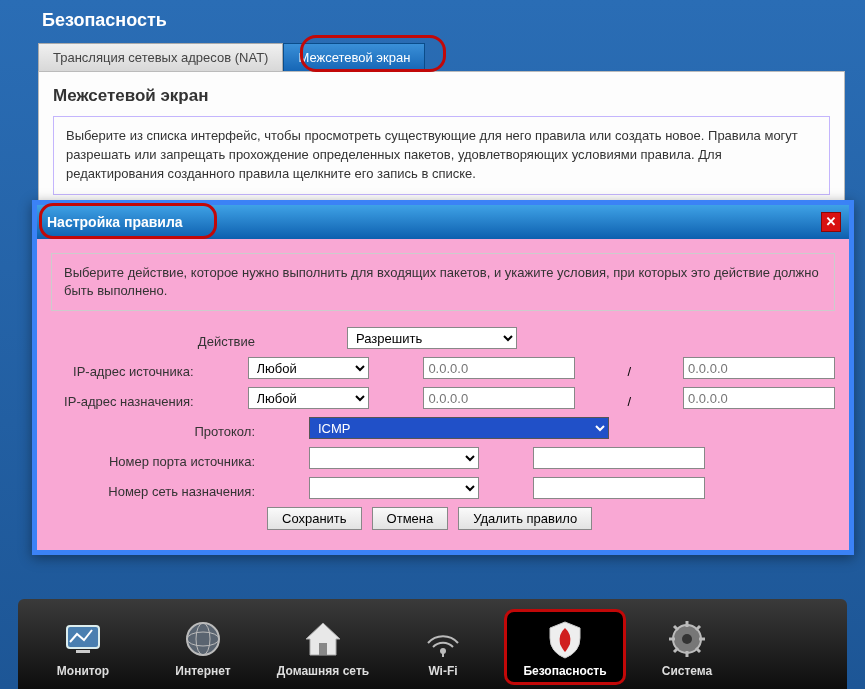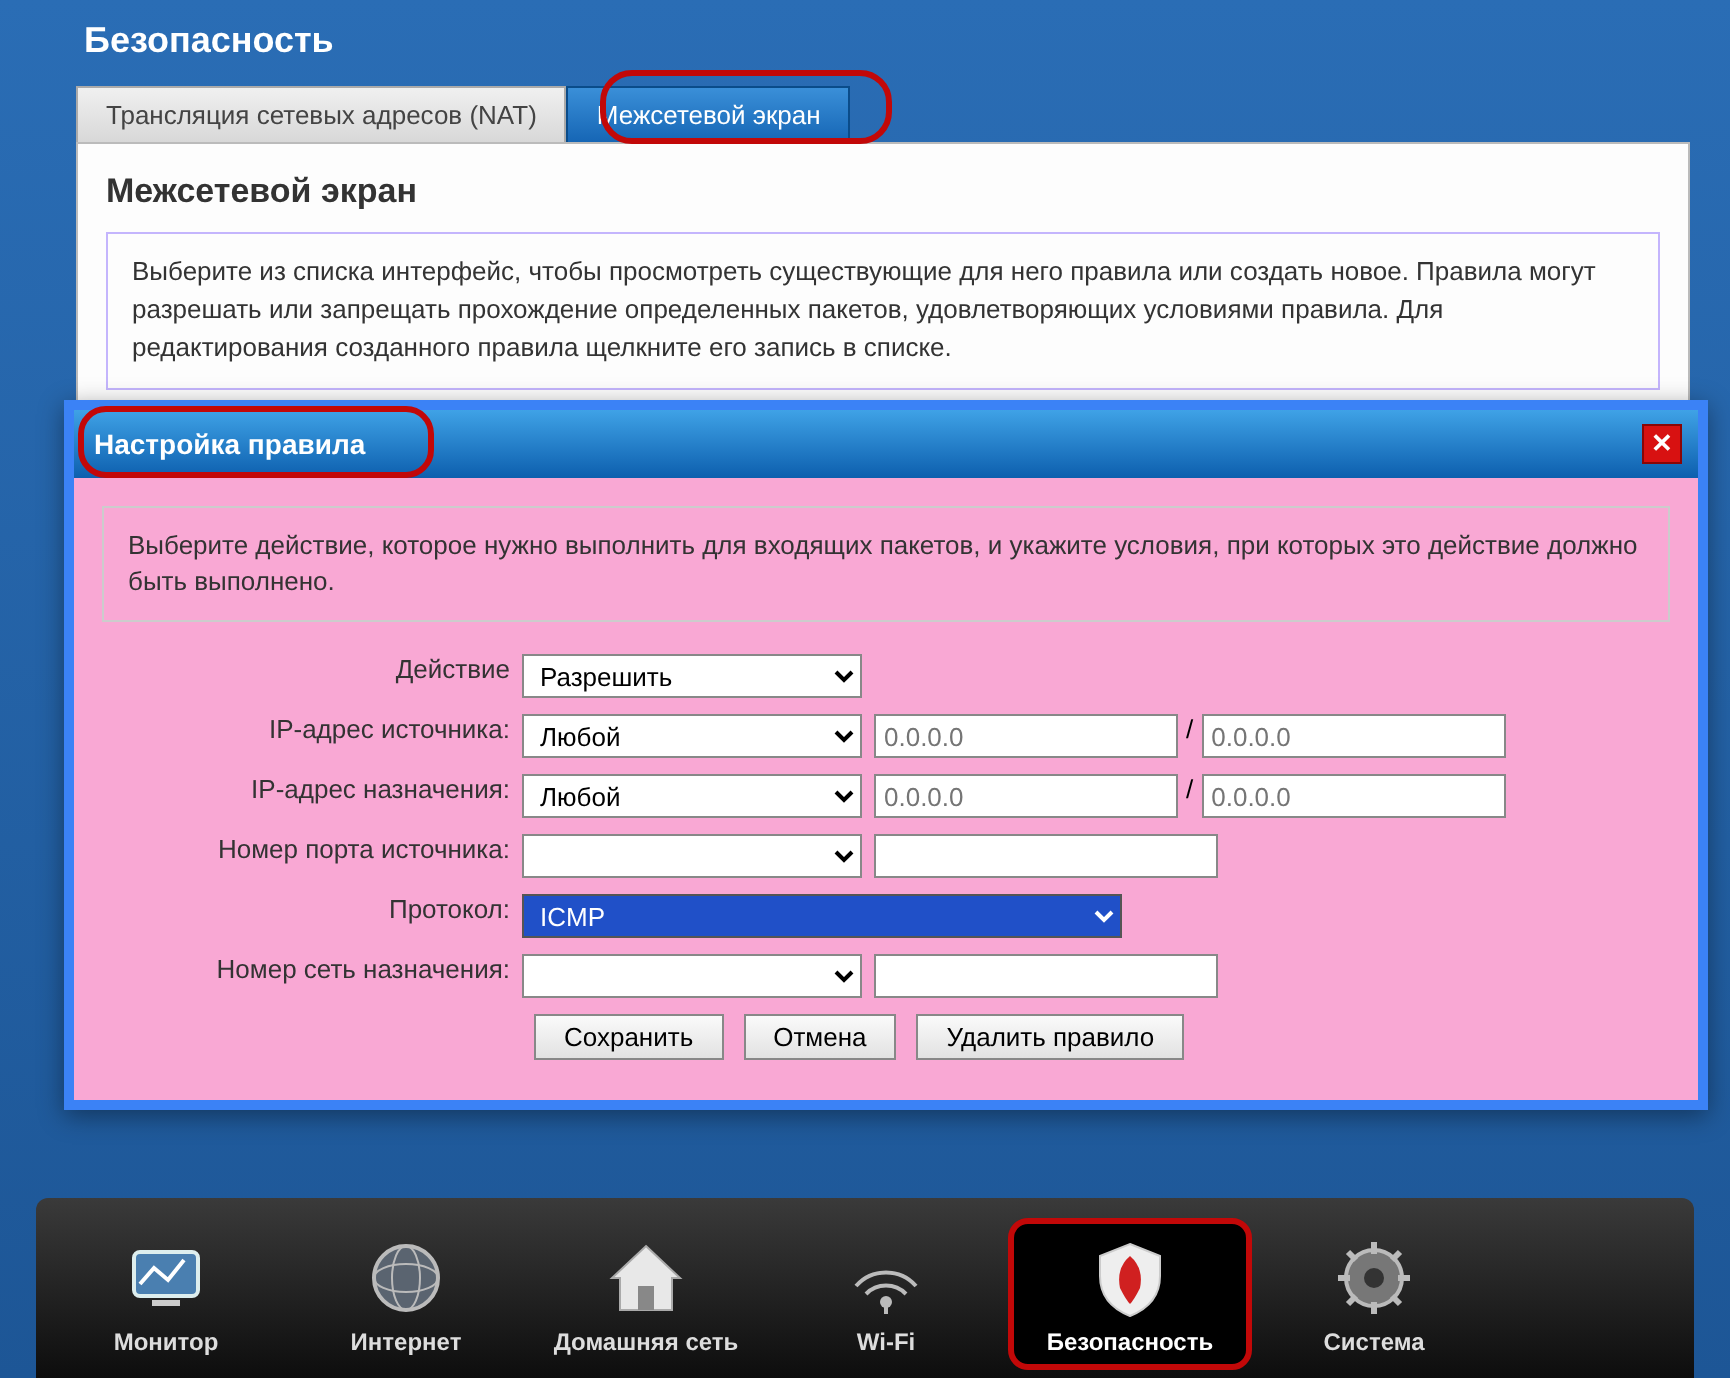--- a/index.html
+++ b/index.html
@@ -116,38 +116,39 @@
   .dialog-desc {
     border: 1px solid #ccc;
     padding: 10px 12px;
     font-size: 13px;
     color: #333;
     line-height: 1.4;
     margin-bottom: 16px;
   }
   .form-row {
     display: flex;
-    align-items: flex-start;
+    align-items: flex-end;
     margin-bottom: 8px;
+    gap: 48px;
   }
   .form-label {
     width: 210px;
     text-align: right;
     font-size: 13px;
     color: #333;
     padding-right: 6px;
   }
   select, input[type=text] {
     font-size: 13px;
     height: 22px;
     border: 1px solid #888;
     padding: 0 4px;
     background: #fff;
   }
-  .sel-action { width: 170px; }
+  .sel-action { width: 170px; margin-left: 38px; }
   .sel-src, .sel-dst { width: 170px; }
   .ip-input { width: 152px; color: #888; margin-left: 6px; }
   .slash { margin: 0 4px; font-size: 13px; }
   .sel-proto {
     width: 300px;
     background: #2050c8;
     color: #fff;
     border: 1px solid #555;
   }
   .port-sel { width: 170px; }
@@ -252,30 +253,30 @@
       <div class="form-label">IP-адрес назначения:</div>
       <select class="sel-dst">
         <option>Любой</option>
       </select>
       <input type="text" class="ip-input" placeholder="0.0.0.0" style="">
       <span class="slash">/</span>
       <input type="text" class="ip-input" style="margin-left: 0px;" placeholder="0.0.0.0">
     </div>
 
     <div class="form-row">
-      <div class="form-label">Номер порта источника:</div>
-      <select class="port-sel"><option></option></select>
-      <input type="text" class="port-inp" style="">
-    </div>
-
-    <div class="form-row">
       <div class="form-label">Протокол:</div>
       <select class="sel-proto">
         <option>ICMP</option>
       </select>
+    </div>
+
+    <div class="form-row">
+      <div class="form-label">Номер порта источника:</div>
+      <select class="port-sel"><option></option></select>
+      <input type="text" class="port-inp" style="">
     </div>
 
     <div class="form-row">
       <div class="form-label">Номер сеть назначения:</div>
       <select class="port-sel"><option></option></select>
       <input type="text" class="port-inp" style="">
     </div>
 
     <div class="btns">
       <button class="btn">Сохранить</button>

